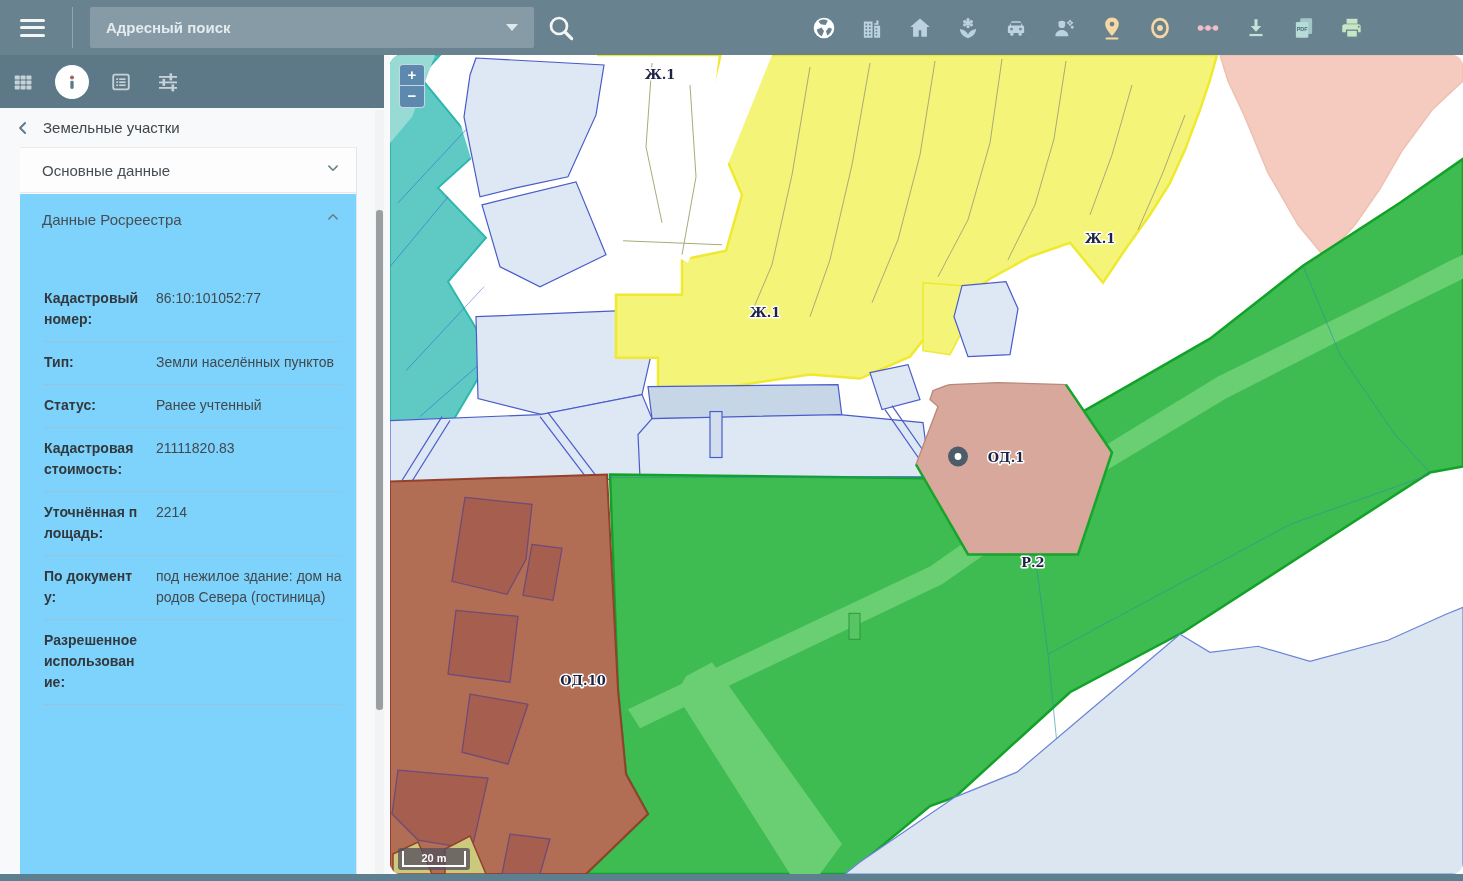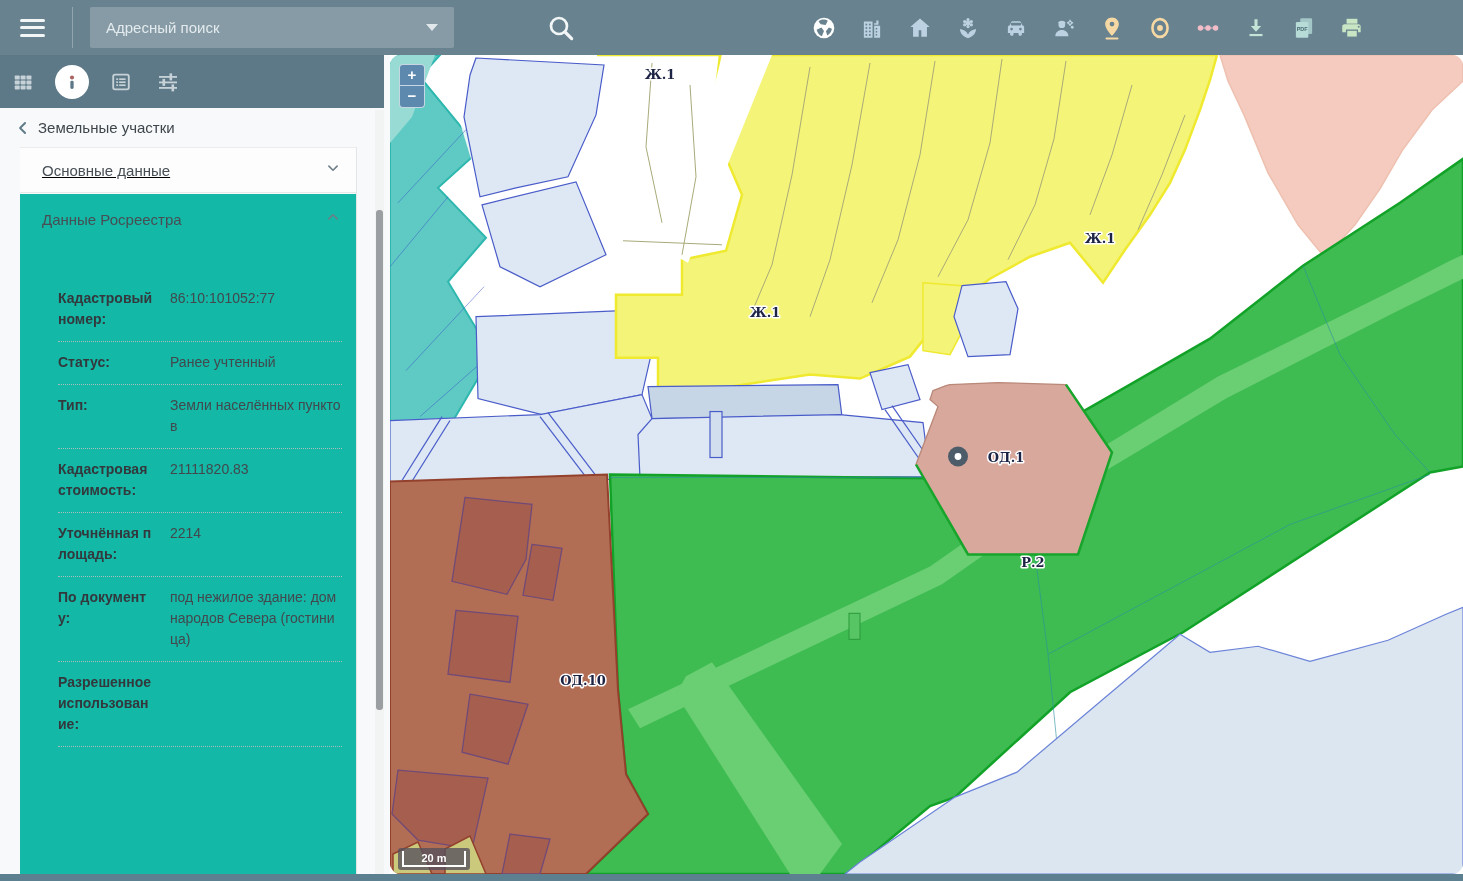--- a/index.html
+++ b/index.html
@@ -4,50 +4,50 @@
 <style>
   * { margin:0; padding:0; box-sizing:border-box; }
   html,body { width:1463px; height:881px; overflow:hidden; background:#fff;
               font-family:"Liberation Sans", sans-serif; }
 
   
   .header { position:absolute; left:0; top:0; width:1463px; height:55px; background:#68838f; z-index:30; }
   .hamburger { position:absolute; left:20px; top:14px; width:28px; height:27px; cursor:pointer; }
   .hamburger span { display:block; width:25px; height:3px; background:#f2f6f7; border-radius:1.5px; margin:4.5px 0; }
   .hdr-divider { position:absolute; left:72px; top:7px; width:1px; height:41px; background:rgba(255,255,255,0.28); }
-  .search-select { position:absolute; left:90px; top:7px; width:364px; height:41px; background:rgba(255,255,255,0.20);
-                   border-radius:2px; display:flex; align-items:center; cursor:pointer; }
+  .search-select { position:absolute; left:90px; top:7px; width:444px; height:41px; background:rgba(255,255,255,0.20);
+                   border-radius:2px; display:flex; align-items:center; cursor:pointer;font-weight:bold; }
   .search-select .ph { color:#e4ebee; font-size:15px; padding-left:16px; flex:1; }
   .search-select .caret { margin-right:16px; width:0; height:0; border-left:6px solid transparent;
                           border-right:6px solid transparent; border-top:7px solid #e0e8eb; }
   .search-btn { position:absolute; left:545px; top:12px; width:32px; height:32px; cursor:pointer; }
   .tools { position:absolute; left:808px; top:14px; display:flex; gap:16px; }
   .tool { width:32px; height:28px; display:flex; align-items:center; justify-content:center; cursor:pointer; }
   .tool svg { width:26px; height:26px; }
 
   
   .sidebar { position:absolute; left:0; top:55px; width:390px; height:819px; background:#f8f9fa; z-index:20; }
   .tabbar { position:absolute; left:0; top:0; width:384px; height:53px; background:#5d7987;
             display:flex; align-items:center; padding-left:8px; gap:17px; }
   .tab { width:30px; height:34px; display:flex; align-items:center; justify-content:center; cursor:pointer; color:#c7d2d8; }
   .tab.active { width:34px; height:34px; background:#fff; border-radius:50%; }
   .panel-title-row { position:absolute; left:0; top:53px; width:384px; height:39px; display:flex; align-items:center; }
   .back-chevron { width:30px; height:30px; margin-left:8px; display:flex; align-items:center; justify-content:center;
                   color:#5f7a88; cursor:pointer; }
-  .panel-title { font-size:15px; color:#3f464c; }
+  .panel-title { font-size:15px; color:#3f464c; margin-left:5px; }
   .acc-row { position:absolute; left:20px; width:336px; height:46px; display:flex; align-items:center;
-             justify-content:space-between; padding:0 14px 0 22px; cursor:pointer;text-decoration:underline; }
+             justify-content:space-between; padding:0 14px 0 22px; cursor:pointer; }
   .acc-row .lbl { font-size:15px; color:#474e54; }
   .acc-row .chev { color:#6e7e88; }
   .acc-main { top:92px; background:#fdfdfd; border-top:1px solid #ececec; border-bottom:1px solid #e6e9e9; }
-  .acc-ros-panel { position:absolute; left:20px; top:139px; width:336px; height:680px; background:#14b8a6; }
+  .acc-ros-panel { position:absolute; left:20px; top:139px; width:336px; height:680px; background:#7dd3fc; }
   .acc-ros-head { position:relative; width:100%; height:50px; display:flex; align-items:center;
                   justify-content:space-between; padding:0 14px 0 22px; cursor:pointer; }
   .acc-ros-head .lbl { font-size:15px; color:#474e54; }
-  .fields { padding:34px 14px 0 38px; }
+  .fields { padding:34px 14px 0 24px; }
   .field { display:flex; padding:10px 0 11px 0; border-bottom:1px dotted #a9bcba; }
   .field .f-label { width:98px; min-width:98px; font-size:14px; font-weight:bold; color:#33383d;
                     line-height:21px; word-break:break-all; margin-right:14px; }
   .field .f-value { flex:1; font-size:14px; color:#42484d; line-height:21px; word-break:break-all; }
   .panel-edge { position:absolute; left:356px; top:92px; width:1px; height:727px; background:#e3e6e6; }
   .scroll-track { position:absolute; left:375px; top:55px; width:9px; height:764px; background:#f2f3f3; }
   .scroll-thumb { position:absolute; left:376px; top:155px; width:7px; height:500px; background:#9b9fa1; border-radius:3px; cursor:pointer; }
 
   
   .map-wrap { position:absolute; left:390px; top:55px; width:1073px; height:819px; background:#fff; overflow:hidden;border-radius:11px; }
@@ -271,26 +271,26 @@
             <path d="M6.5 14.5 12 9 17.5 14.5" fill="none" stroke="#6e7e88" stroke-width="2.1" stroke-linecap="round" stroke-linejoin="round"></path>
           </svg>
       </span>
     </div>
     <div class="fields">
       <div class="field">
           <span class="f-label">Кадастровый номер:</span>
           <span class="f-value">86:10:101052:77</span>
         </div>
       <div class="field">
+          <span class="f-label">Тип:</span>
+          <span class="f-value">Земли населённых пунктов</span>
+        </div>
+      <div class="field">
           <span class="f-label">Статус:</span>
           <span class="f-value">Ранее учтенный</span>
-        </div>
-      <div class="field">
-          <span class="f-label">Тип:</span>
-          <span class="f-value">Земли населённых пунктов</span>
         </div>
       <div class="field">
           <span class="f-label">Кадастровая стоимость:</span>
           <span class="f-value">21111820.83</span>
         </div>
       <div class="field">
           <span class="f-label">Уточнённая площадь:</span>
           <span class="f-value">2214</span>
         </div>
       <div class="field">

